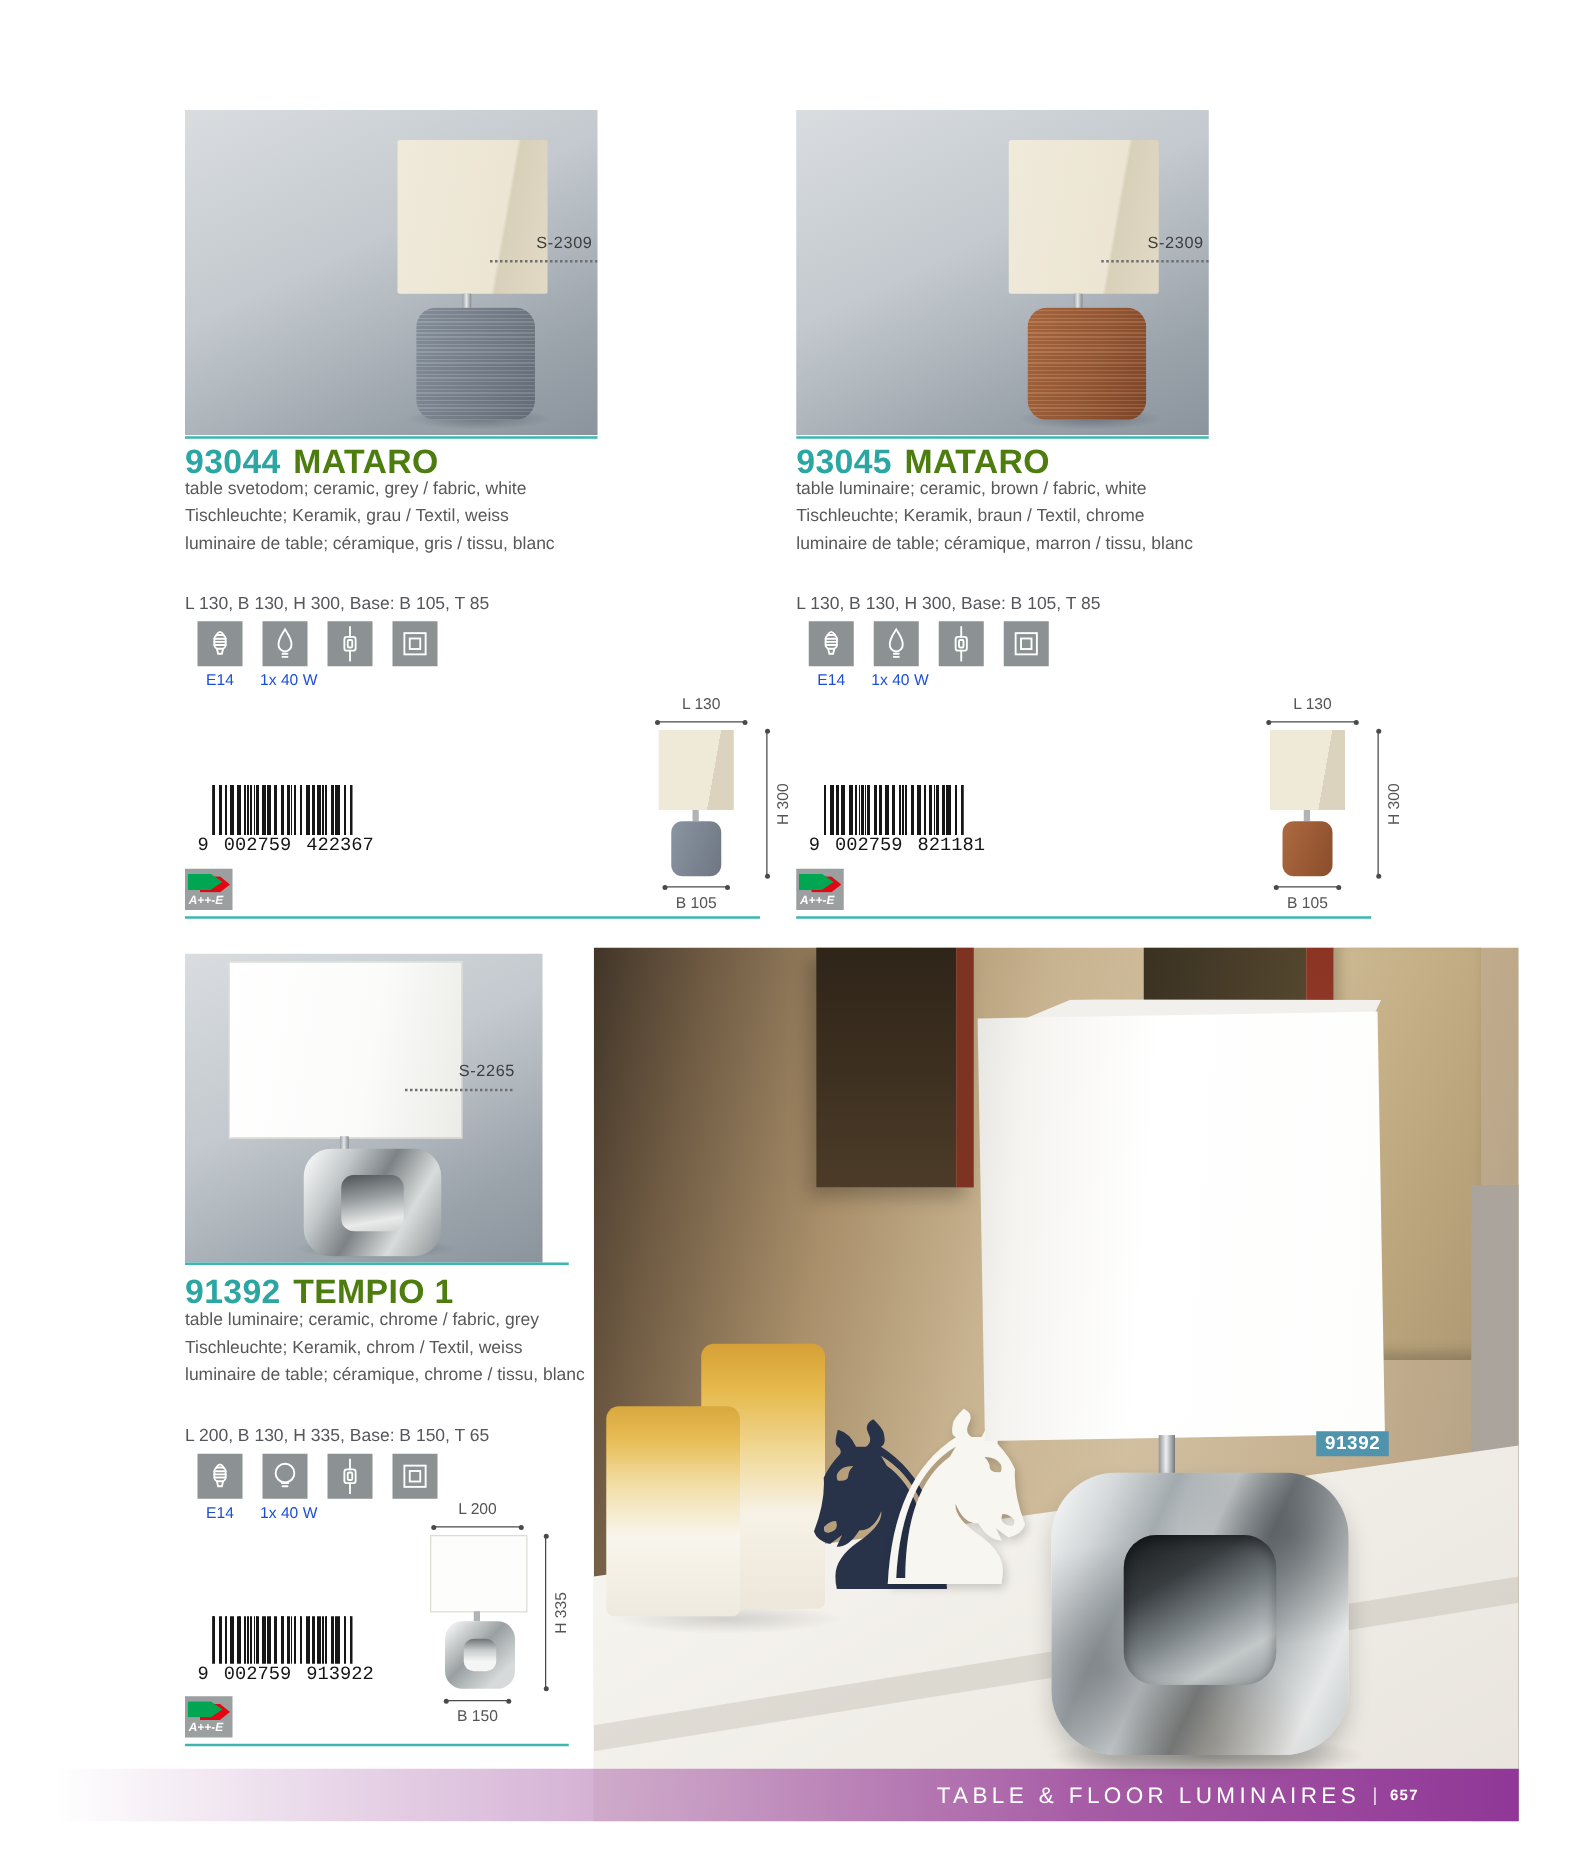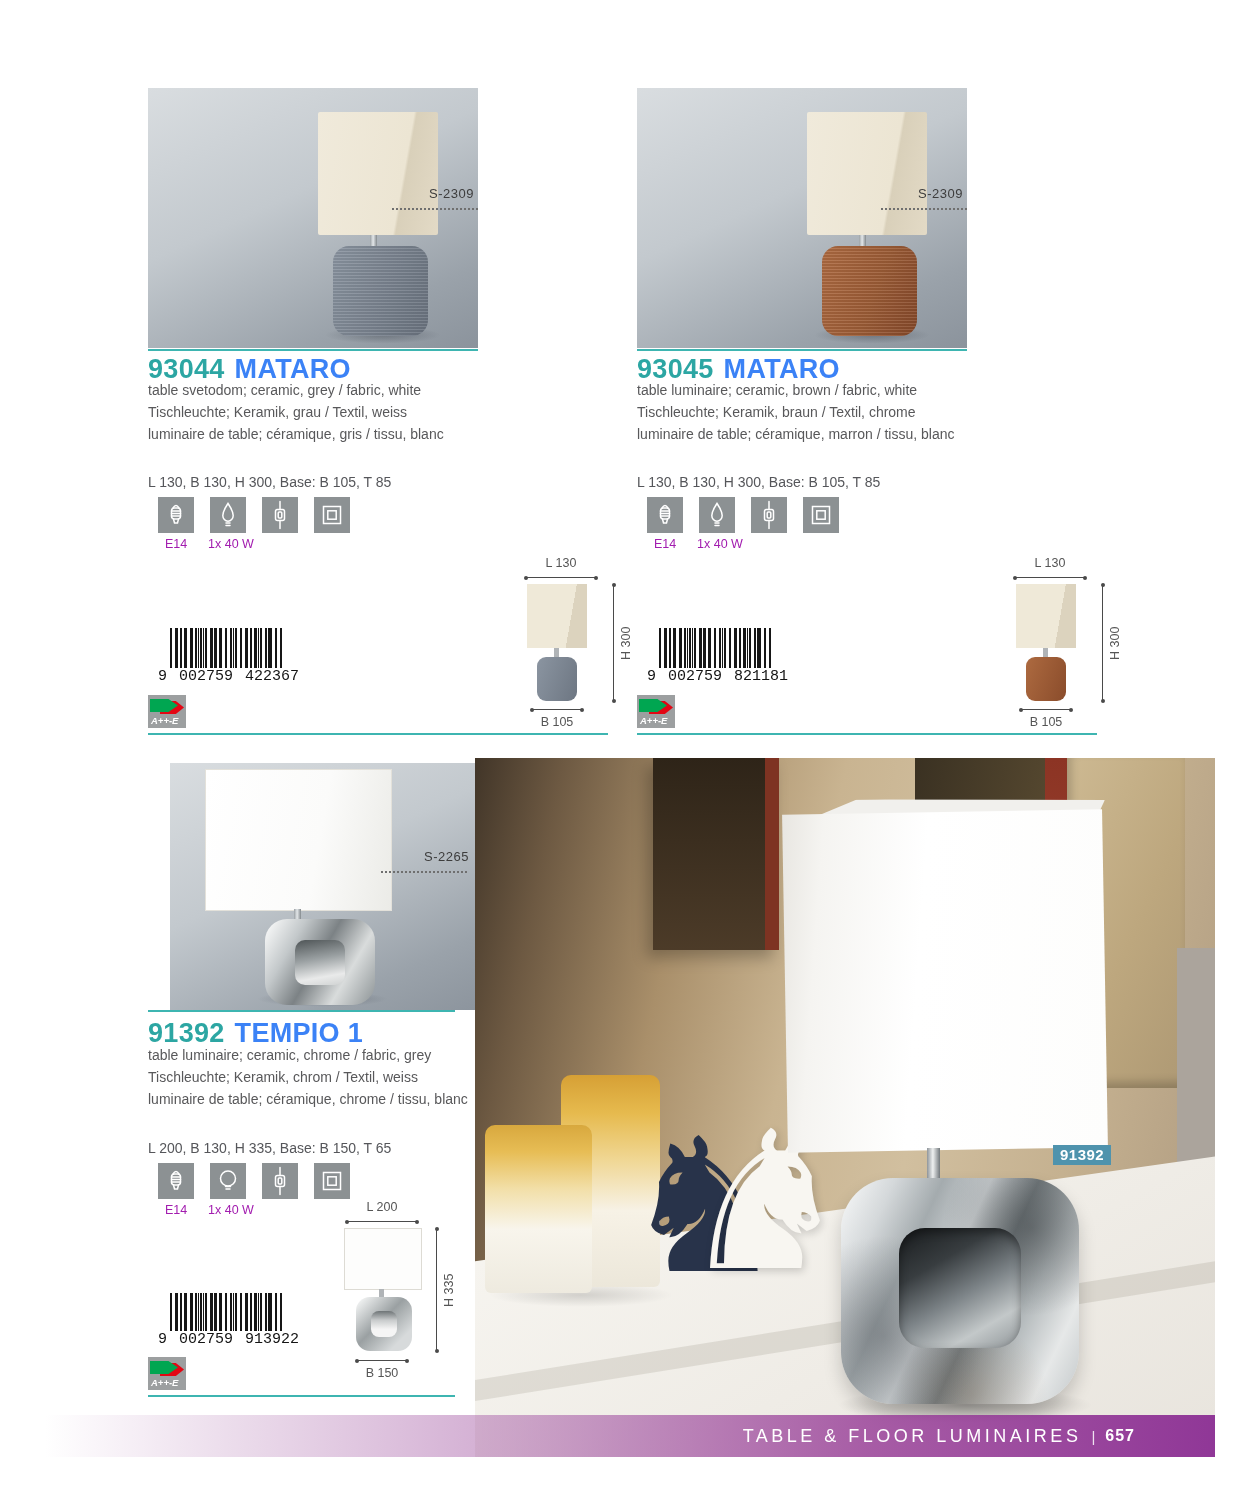--- a/index.html
+++ b/index.html
@@ -27,29 +27,29 @@
      linear-gradient(110deg,#b06c42 0%,#9c5c36 55%,#86492a 100%);}
   .shade-white{position:absolute;background:linear-gradient(100deg,#ffffff 0%,#fbfbfa 60%,#ebebe7 100%);border:1px solid #e3e1da;}
   .base-ring{position:absolute;border-radius:22px;
      background:linear-gradient(120deg,#f6f7f7 4%,#c3c8ca 26%,#7c8285 48%,#d9dcdc 72%,#9aa0a2 95%);}
   .ring-hole{position:absolute;border-radius:10px;
      background:linear-gradient(170deg,#4e5456 0%,#9aa0a2 42%,#e9eaea 78%,#cfd2d2 100%);}
 
   
   .title{position:absolute;font-size:27px;font-weight:bold;letter-spacing:.3px;white-space:nowrap;}
   .title .sku{color:#2ca6a3;margin-right:10px;}
-  .title .nm{color:#3b82f6;}
+  .title .nm{color:#4d7c0f;}
   .desc{position:absolute;font-size:14px;color:#58585a;white-space:nowrap;}
   .dims{position:absolute;font-size:14px;color:#55565a;white-space:nowrap;}
 
   
   .irow{position:absolute;display:flex;gap:16px;}
   .ic{width:36px;height:36px;background:#8c9193;display:flex;align-items:center;justify-content:center;}
   .ic svg{stroke:#fff;fill:none;stroke-width:1.5;stroke-linecap:round;}
-  .ilab{position:absolute;font-size:12.5px;color:#a21caf;text-align:center;}
+  .ilab{position:absolute;font-size:12.5px;color:#1d4ed8;text-align:center;}
 
   
   .bars{position:absolute;
      background-image:
        repeating-linear-gradient(90deg,#161616 0 2px,transparent 2px 5px),
        repeating-linear-gradient(90deg,#161616 0 1px,transparent 1px 7px),
        repeating-linear-gradient(90deg,#161616 0 1px,transparent 1px 11px);}
   .bdigits{position:absolute;display:flex;gap:12px;font-family:"Liberation Mono",monospace;
      font-size:15px;color:#141414;background:#fff;padding:0 2px;}
 
@@ -129,21 +129,21 @@
   
   .watermark{position:absolute;left:378px;top:718px;font-size:55px;font-weight:bold;letter-spacing:1px;
      color:#8e8a8a;opacity:.5;z-index:30;pointer-events:none;white-space:nowrap;}
 
   
   .footbar{position:absolute;left:45px;top:1415px;width:1170px;height:42px;z-index:20;
      background:linear-gradient(90deg,rgba(153,61,153,0) 0%,rgba(190,140,190,.30) 16%,rgba(168,95,168,.55) 42%,rgba(152,62,152,.82) 70%,rgba(140,48,148,.96) 100%);
      display:flex;align-items:center;justify-content:flex-end;padding-right:80px;box-sizing:border-box;gap:10px;color:#fff;}
   .footbar .cat{font-size:18px;letter-spacing:3.5px;}
   .footbar .sep{font-size:15px;opacity:.85;}
-  .footbar .pg{font-size:16px;font-weight:bold;letter-spacing:1px;}
+  .footbar .pg{font-size:12px;font-weight:bold;letter-spacing:1px;}
 </style>
 </head>
 <body>
 
 <div class="page">
 
   <div class="abs" style="left:148px;top:88px;width:460px;height:650px;">
     <div class="photo" style="left:0;top:0;width:330px;height:260px;">
       <div class="ph-shadow" style="left:175px;top:238px;width:120px;height:18px;"></div>
       <div class="shade-cream" style="left:170px;top:24px;width:120px;height:123px;"></div>
@@ -283,21 +283,21 @@
       <div class="mini-base-b" style="left:22px;top:101px;width:40px;height:44px;"></div>
       <div class="dlv" style="left:98px;top:28px;height:118px;"></div>
       <div class="vlab" style="left:104px;top:28px;height:118px;">H 300</div>
       <div class="dl" style="left:16px;top:153px;width:52px;"></div>
       <div class="dlab" style="left:0;top:159px;width:84px;">B 105</div>
     </div>
     <div class="rule" style="left:0;top:645px;width:460px;position:absolute;"></div>
   </div>
 
   <div class="abs" style="left:148px;top:763px;width:460px;height:640px;">
-    <div class="photo" style="left:0;top:0;width:321px;height:247px;margin-left:22px;">
+    <div class="photo" style="left:0;top:0;width:286px;height:247px;">
       <div class="ph-shadow" style="left:85px;top:228px;width:135px;height:16px;"></div>
       <div class="shade-white" style="left:35px;top:6px;width:185px;height:140px;"></div>
       <div class="stem" style="left:124px;top:146px;width:7px;height:11px;"></div>
       <div class="base-ring" style="left:95px;top:156px;width:110px;height:86px;"></div>
       <div class="ring-hole" style="left:125px;top:177px;width:50px;height:45px;"></div>
       <div class="slabel" style="right:22px;top:86px;">S-2265</div>
       <div class="sline" style="right:24px;top:108px;width:86px;"></div>
     </div>
     <div class="rule" style="left:0;top:247px;width:307px;position:absolute;"></div>
     <div class="title" style="left:0;top:255px;">

